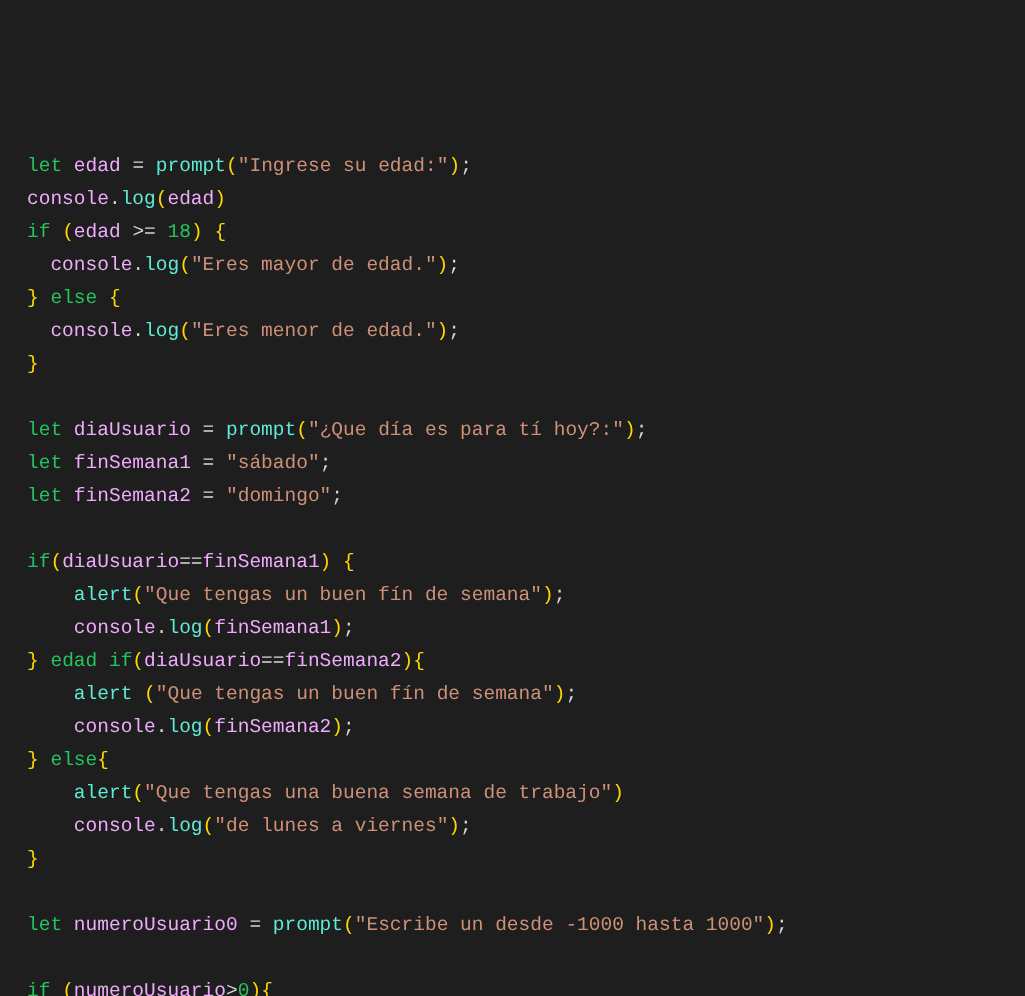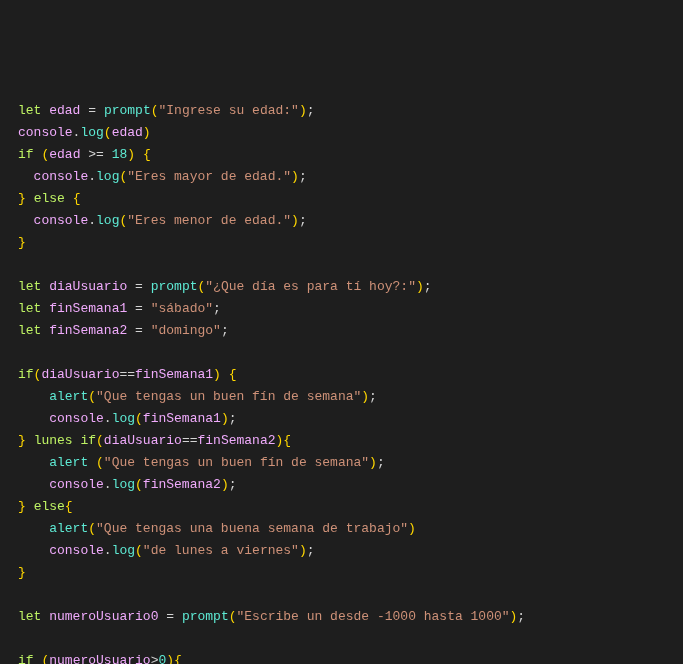--- a/index.html
+++ b/index.html
@@ -5,25 +5,25 @@
   body {
     margin: 0;
     padding: 12px 18px;
     background: #1e1e1e;
     font-family: Consolas, 'Courier New', monospace;
     font-size: 13px;
     line-height: 22px;
     color: #d4d4d4;
     white-space: pre;
   }
-  .kw { color: #bef264; }       
+  .kw { color: #22c55e; }       
   .var { color: #f0abfc; }      
   .fn { color: #5eead4; }      
   .str { color: #ce9178; }      
-  .num { color: #5eead4; }      
+  .num { color: #22c55e; }      
   .pn { color: #d4d4d4; }       
   .brace { color: #ffd700; }
 </style>
 </head>
 <body>
 
 
 
 <div><span><span class="kw">let</span> <span class="var">edad</span> <span class="pn">=</span> <span class="fn">prompt</span><span class="brace">(</span><span class="str">"Ingrese su edad:"</span><span class="brace">)</span><span class="pn">;</span></span>
 <span><span class="var">console</span><span class="pn">.</span><span class="fn">log</span><span class="brace">(</span><span class="var">edad</span><span class="brace">)</span></span>
@@ -33,21 +33,21 @@
 <span>  <span class="var">console</span><span class="pn">.</span><span class="fn">log</span><span class="brace">(</span><span class="str">"Eres menor de edad."</span><span class="brace">)</span><span class="pn">;</span></span>
 <span><span class="brace">}</span></span>
 
 <span><span class="kw">let</span> <span class="var">diaUsuario</span> <span class="pn">=</span> <span class="fn">prompt</span><span class="brace">(</span><span class="str">"¿Que día es para tí hoy?:"</span><span class="brace">)</span><span class="pn">;</span></span>
 <span><span class="kw">let</span> <span class="var">finSemana1</span> <span class="pn">=</span> <span class="str">"sábado"</span><span class="pn">;</span></span>
 <span><span class="kw">let</span> <span class="var">finSemana2</span> <span class="pn">=</span> <span class="str">"domingo"</span><span class="pn">;</span></span>
 
 <span><span class="kw">if</span><span class="brace">(</span><span class="var">diaUsuario</span><span class="pn">==</span><span class="var">finSemana1</span><span class="brace">)</span> <span class="brace">{</span></span>
 <span>    <span class="fn">alert</span><span class="brace">(</span><span class="str">"Que tengas un buen fín de semana"</span><span class="brace">)</span><span class="pn">;</span></span>
 <span>    <span class="var">console</span><span class="pn">.</span><span class="fn">log</span><span class="brace">(</span><span class="var">finSemana1</span><span class="brace">)</span><span class="pn">;</span></span>
-<span><span class="brace">}</span> <span class="kw">lunes if</span><span class="brace">(</span><span class="var">diaUsuario</span><span class="pn">==</span><span class="var">finSemana2</span><span class="brace">)</span><span class="brace">{</span></span>
+<span><span class="brace">}</span> <span class="kw">edad if</span><span class="brace">(</span><span class="var">diaUsuario</span><span class="pn">==</span><span class="var">finSemana2</span><span class="brace">)</span><span class="brace">{</span></span>
 <span>    <span class="fn">alert</span> <span class="brace">(</span><span class="str">"Que tengas un buen fín de semana"</span><span class="brace">)</span><span class="pn">;</span></span>
 <span>    <span class="var">console</span><span class="pn">.</span><span class="fn">log</span><span class="brace">(</span><span class="var">finSemana2</span><span class="brace">)</span><span class="pn">;</span></span>
 <span><span class="brace">}</span> <span class="kw">else</span><span class="brace">{</span></span>
 <span>    <span class="fn">alert</span><span class="brace">(</span><span class="str">"Que tengas una buena semana de trabajo"</span><span class="brace">)</span></span>
 <span>    <span class="var">console</span><span class="pn">.</span><span class="fn">log</span><span class="brace">(</span><span class="str">"de lunes a viernes"</span><span class="brace">)</span><span class="pn">;</span></span>
 <span><span class="brace">}</span></span>
 
 <span><span class="kw">let</span> <span class="var">numeroUsuario0</span> <span class="pn">=</span> <span class="fn">prompt</span><span class="brace">(</span><span class="str">"Escribe un desde -1000 hasta 1000"</span><span class="brace">)</span><span class="pn">;</span></span>
 
 <span><span class="kw">if</span> <span class="brace">(</span><span class="var">numeroUsuario</span><span class="pn">&gt;</span><span class="num">0</span><span class="brace">)</span><span class="brace">{</span></span>

